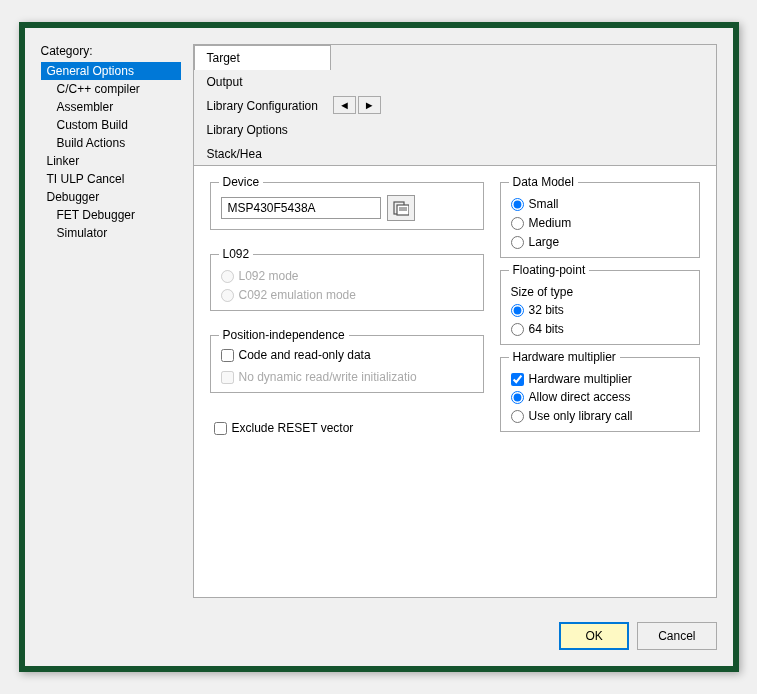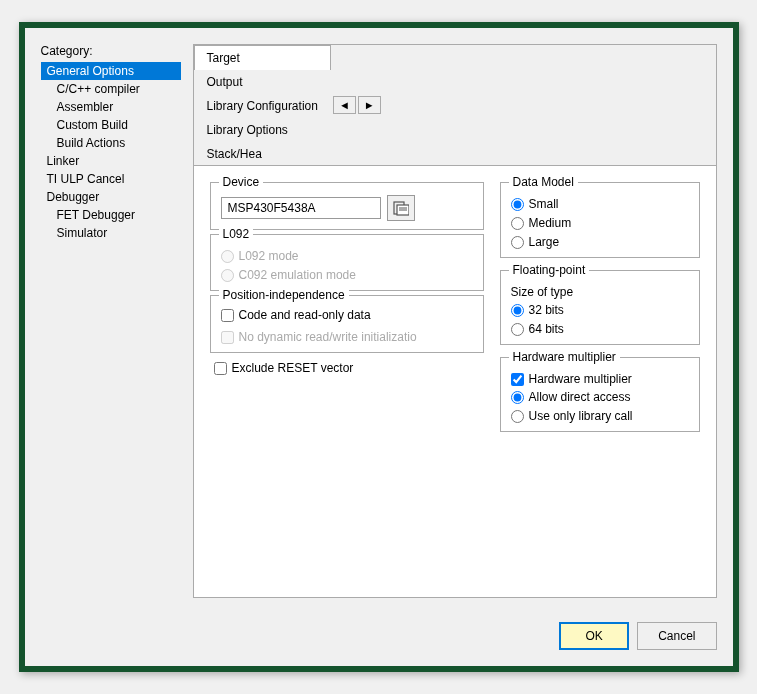--- a/index.html
+++ b/index.html
@@ -95,21 +95,21 @@
       background: #fff;
     }
     .tab-row {
       display: flex;
       gap: 16px;
     }
     .left-col {
       flex: 1;
       display: flex;
       flex-direction: column;
-      gap: 4px;
+      gap: 24px;
     }
     .right-col {
       width: 200px;
       display: flex;
       flex-direction: column;
       gap: 12px;
     }
     .group-box {
       border: 1px solid #aaa;
       padding: 8px 10px;

